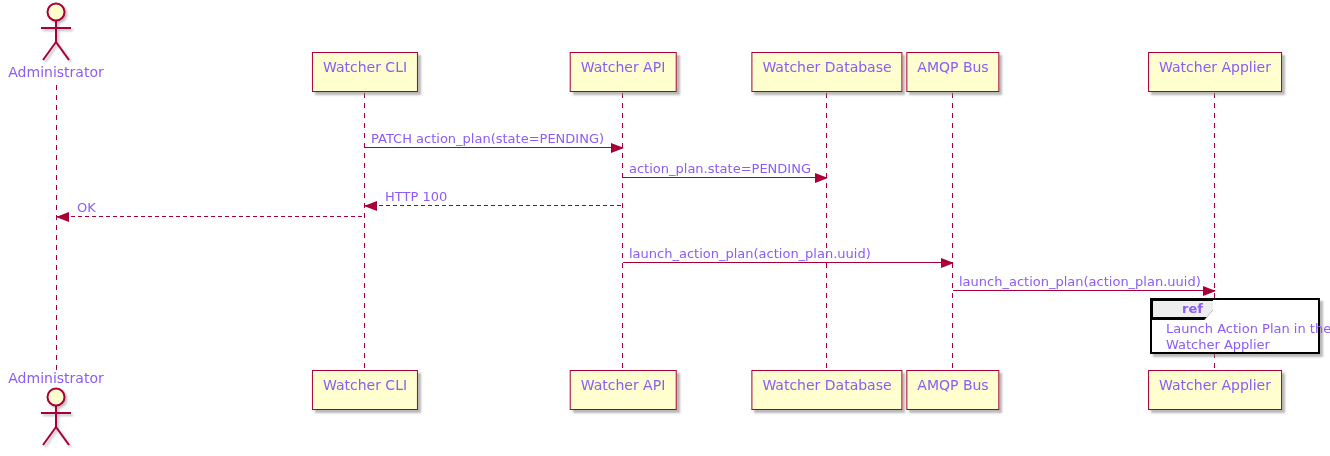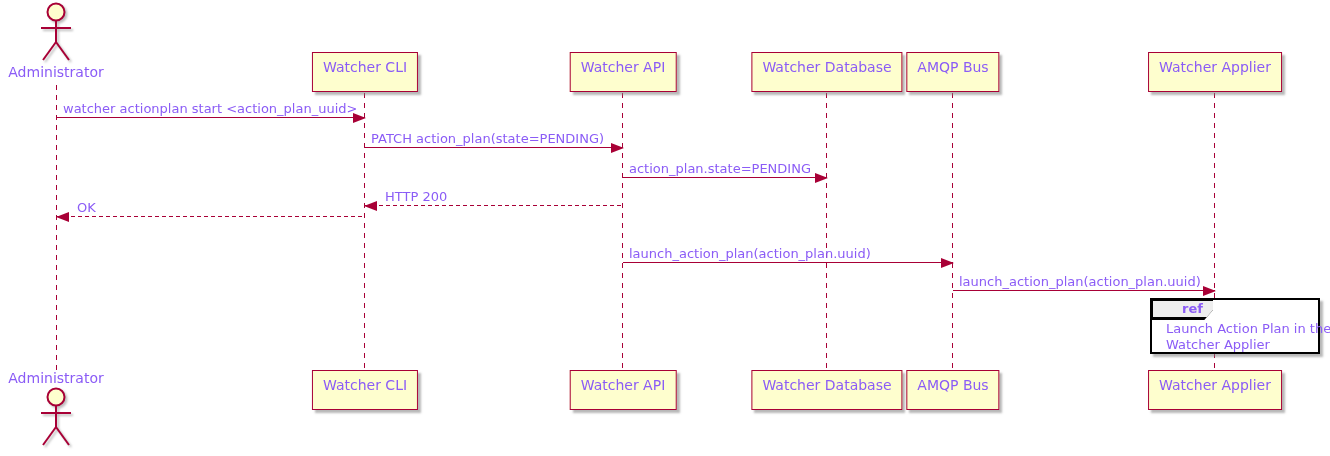--- a/index.html
+++ b/index.html
@@ -65,40 +65,35 @@
     <line x1="20" y1="40" x2="33" y2="58" stroke="#A80036" stroke-width="2"></line>
   </svg>
   <div class="actor-label" style="left:56px;top:64px;">Administrator</div>
 
   <div class="pbox" style="left:365px;top:52px;">Watcher CLI</div>
   <div class="pbox" style="left:623px;top:52px;">Watcher API</div>
   <div class="pbox" style="left:827px;top:52px;">Watcher Database</div>
   <div class="pbox" style="left:953px;top:52px;">AMQP Bus</div>
   <div class="pbox" style="left:1215px;top:52px;">Watcher Applier</div>
 
-  <div class="msg right" style="left:57px;top:101px;width:308px;">
-    <span class="label">watcher actionplan start &lt;action_plan_uuid&gt;</span>
-    <span class="line"></span>
-    <span class="head"></span>
-  </div>
 
   <div class="msg right" style="left:623px;top:161px;width:204px;">
     <span class="label">action_plan.state=PENDING</span>
     <span class="line"></span>
     <span class="head"></span>
   </div>
 
   <div class="msg right" style="left:365px;top:131px;width:258px;">
     <span class="label">PATCH action_plan(state=PENDING)</span>
     <span class="line"></span>
     <span class="head"></span>
   </div>
 
   <div class="msg left dashed" style="left:365px;top:189px;width:258px;">
-    <span class="label">HTTP 200</span>
+    <span class="label">HTTP 100</span>
     <span class="line"></span>
     <span class="head"></span>
   </div>
 
   <div class="msg left dashed" style="left:57px;top:200px;width:308px;">
     <span class="label">OK</span>
     <span class="line"></span>
     <span class="head"></span>
   </div>
 

